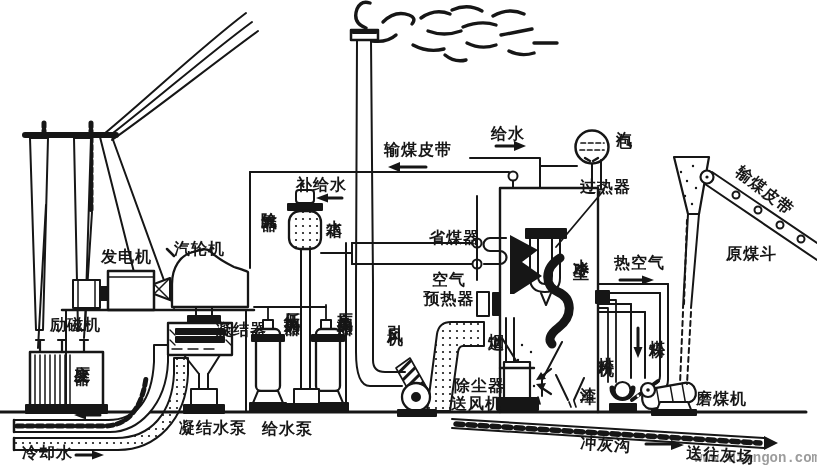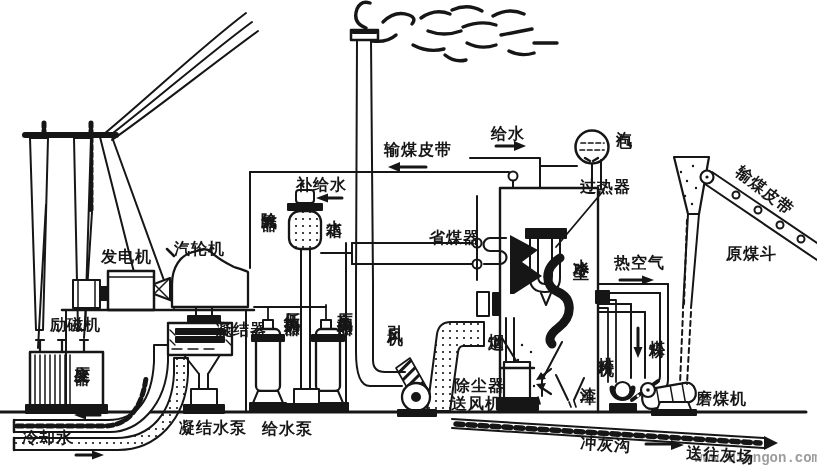--- a/index.html
+++ b/index.html
@@ -336,39 +336,41 @@
     </g>
     <g stroke-width="2.2">
       <path d="M551,394 L542,388"></path>
             <polygon points="536,384 546,383 542,391" fill="#161616" stroke="none"></polygon>
     </g>
   </g>
 
 </g>
 </svg>
 
-<div class="lbl" style="left:22px;top:428px">冷却水</div>
+<div class="lbl" style="left:22px;top:443px">冷却水</div>
 <div class="lbl v" style="left:73px;top:353px">变压器</div>
 <div class="lbl" style="left:50px;top:315px">励磁机</div>
 <div class="lbl" style="left:101px;top:247px">发电机</div>
 <div class="lbl" style="left:174px;top:239px">汽轮机</div>
 <div class="lbl" style="left:216px;top:320px">凝结器</div>
 <div class="lbl" style="left:179px;top:418px">凝结水泵</div>
 <div class="lbl v" style="left:283px;top:299px">低压加热器</div>
 <div class="lbl" style="left:262px;top:419px">给水泵</div>
 <div class="lbl v" style="left:336px;top:299px">高压加热器</div>
 <div class="lbl v" style="left:260px;top:199px">除氧器</div>
 <div class="lbl" style="left:296px;top:175px">补给水</div>
 <div class="lbl v" style="left:325px;top:207px">水箱</div>
 <div class="lbl" style="left:384px;top:140px">输煤皮带</div>
 <div class="lbl" style="left:491px;top:124px">给水</div>
 <div class="lbl v" style="left:615px;top:118px">汽包</div>
 <div class="lbl" style="left:580px;top:177px">过热器</div>
 <div class="lbl" style="left:429px;top:228px">省煤器</div>
 <div class="lbl v" style="left:572px;top:246px">水冷壁</div>
+<div class="lbl" style="left:421px;top:270px;text-align:center;width:56px">空气
+预热器</div>
 <div class="lbl v" style="left:386px;top:313px">引风机</div>
 <div class="lbl v" style="left:487px;top:320px">烟道</div>
 <div class="lbl" style="left:454px;top:376px">除尘器</div>
 <div class="lbl" style="left:451px;top:394px">送风机</div>
 <div class="lbl" style="left:614px;top:253px">热空气</div>
 <div class="lbl v" style="left:648px;top:327px">煤粉</div>
 <div class="lbl v" style="left:597px;top:344px">排粉机</div>
 <div class="lbl v" style="left:579px;top:374px">渣斗</div>
 <div class="lbl" style="left:696px;top:389px">磨煤机</div>
 <div class="lbl" style="left:726px;top:244px">原煤斗</div>

